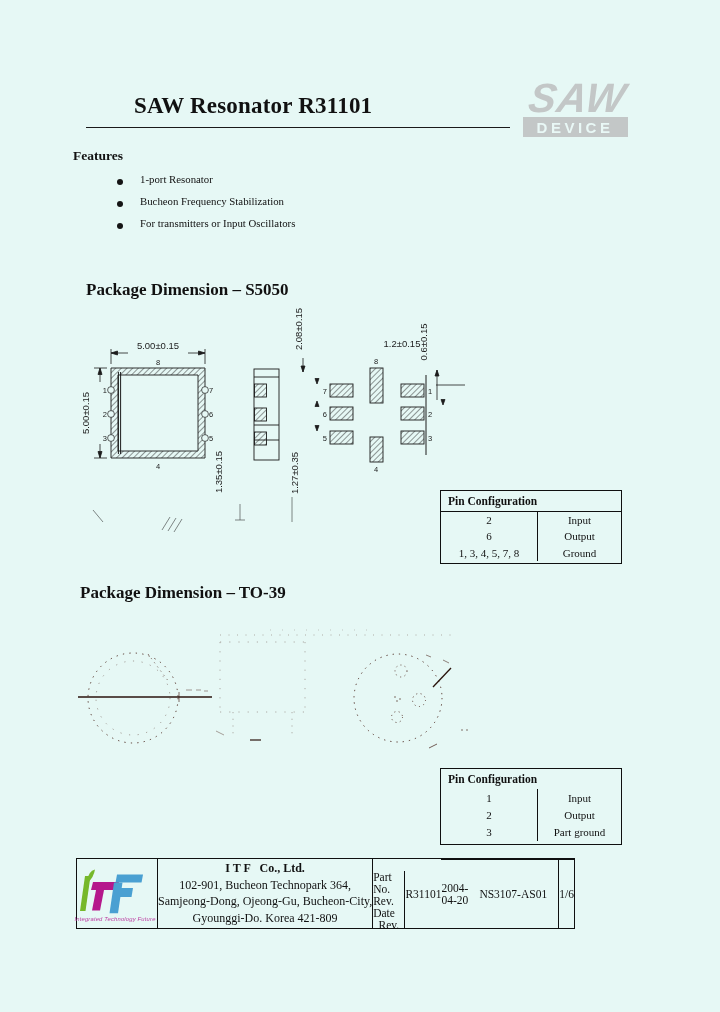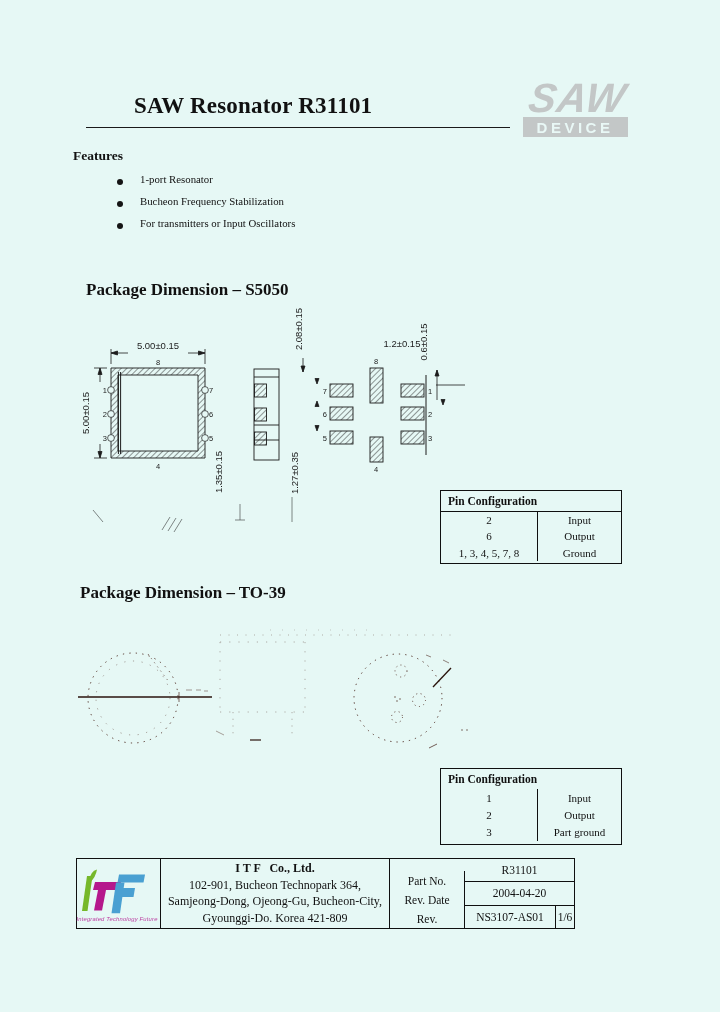--- a/index.html
+++ b/index.html
@@ -34,21 +34,21 @@
   .footer{left:76px;top:858px;width:499px;height:71px;border:1.8px solid #101010;
           box-sizing:border-box;display:flex;background:transparent;}
   .f-logo{width:84px;border-right:1.1px solid #101010;box-sizing:border-box;
           display:flex;align-items:center;justify-content:center;}
   .f-addr{width:229px;border-right:1.1px solid #101010;box-sizing:border-box;
           text-align:center;font-size:12px;line-height:16.6px;padding-top:1px;white-space:nowrap;}
   .f-company{font-weight:bold;font-size:12px;white-space:pre;}
   .f-labels{width:75px;border-right:1.1px solid #101010;box-sizing:border-box;
             display:flex;flex-direction:column;justify-content:space-around;
             align-items:center;font-size:11.5px;margin-top:12px;}
-  .f-values{flex:1;display:flex;flex-direction:column;font-size:11.5px;}
+  .f-values{flex:1;display:flex;flex-direction:row;font-size:11.5px;}
   .f-vrow{flex:1;display:flex;align-items:center;justify-content:center;}
   .f-vrow + .f-vrow{border-top:1.1px solid #101010;}
   .f-vrow-split{justify-content:stretch;padding:0;}
   .f-rev{width:91px;border-right:1.1px solid #101010;box-sizing:border-box;
          display:flex;align-items:center;justify-content:center;height:100%;}
   .f-page{flex:1;display:flex;align-items:center;justify-content:center;height:100%;}
 
   svg text{font-family:"Liberation Sans", sans-serif;fill:#1c1c1c;}
   svg .dim{font-size:9.5px;}
   svg .pin{font-size:7.5px;}

